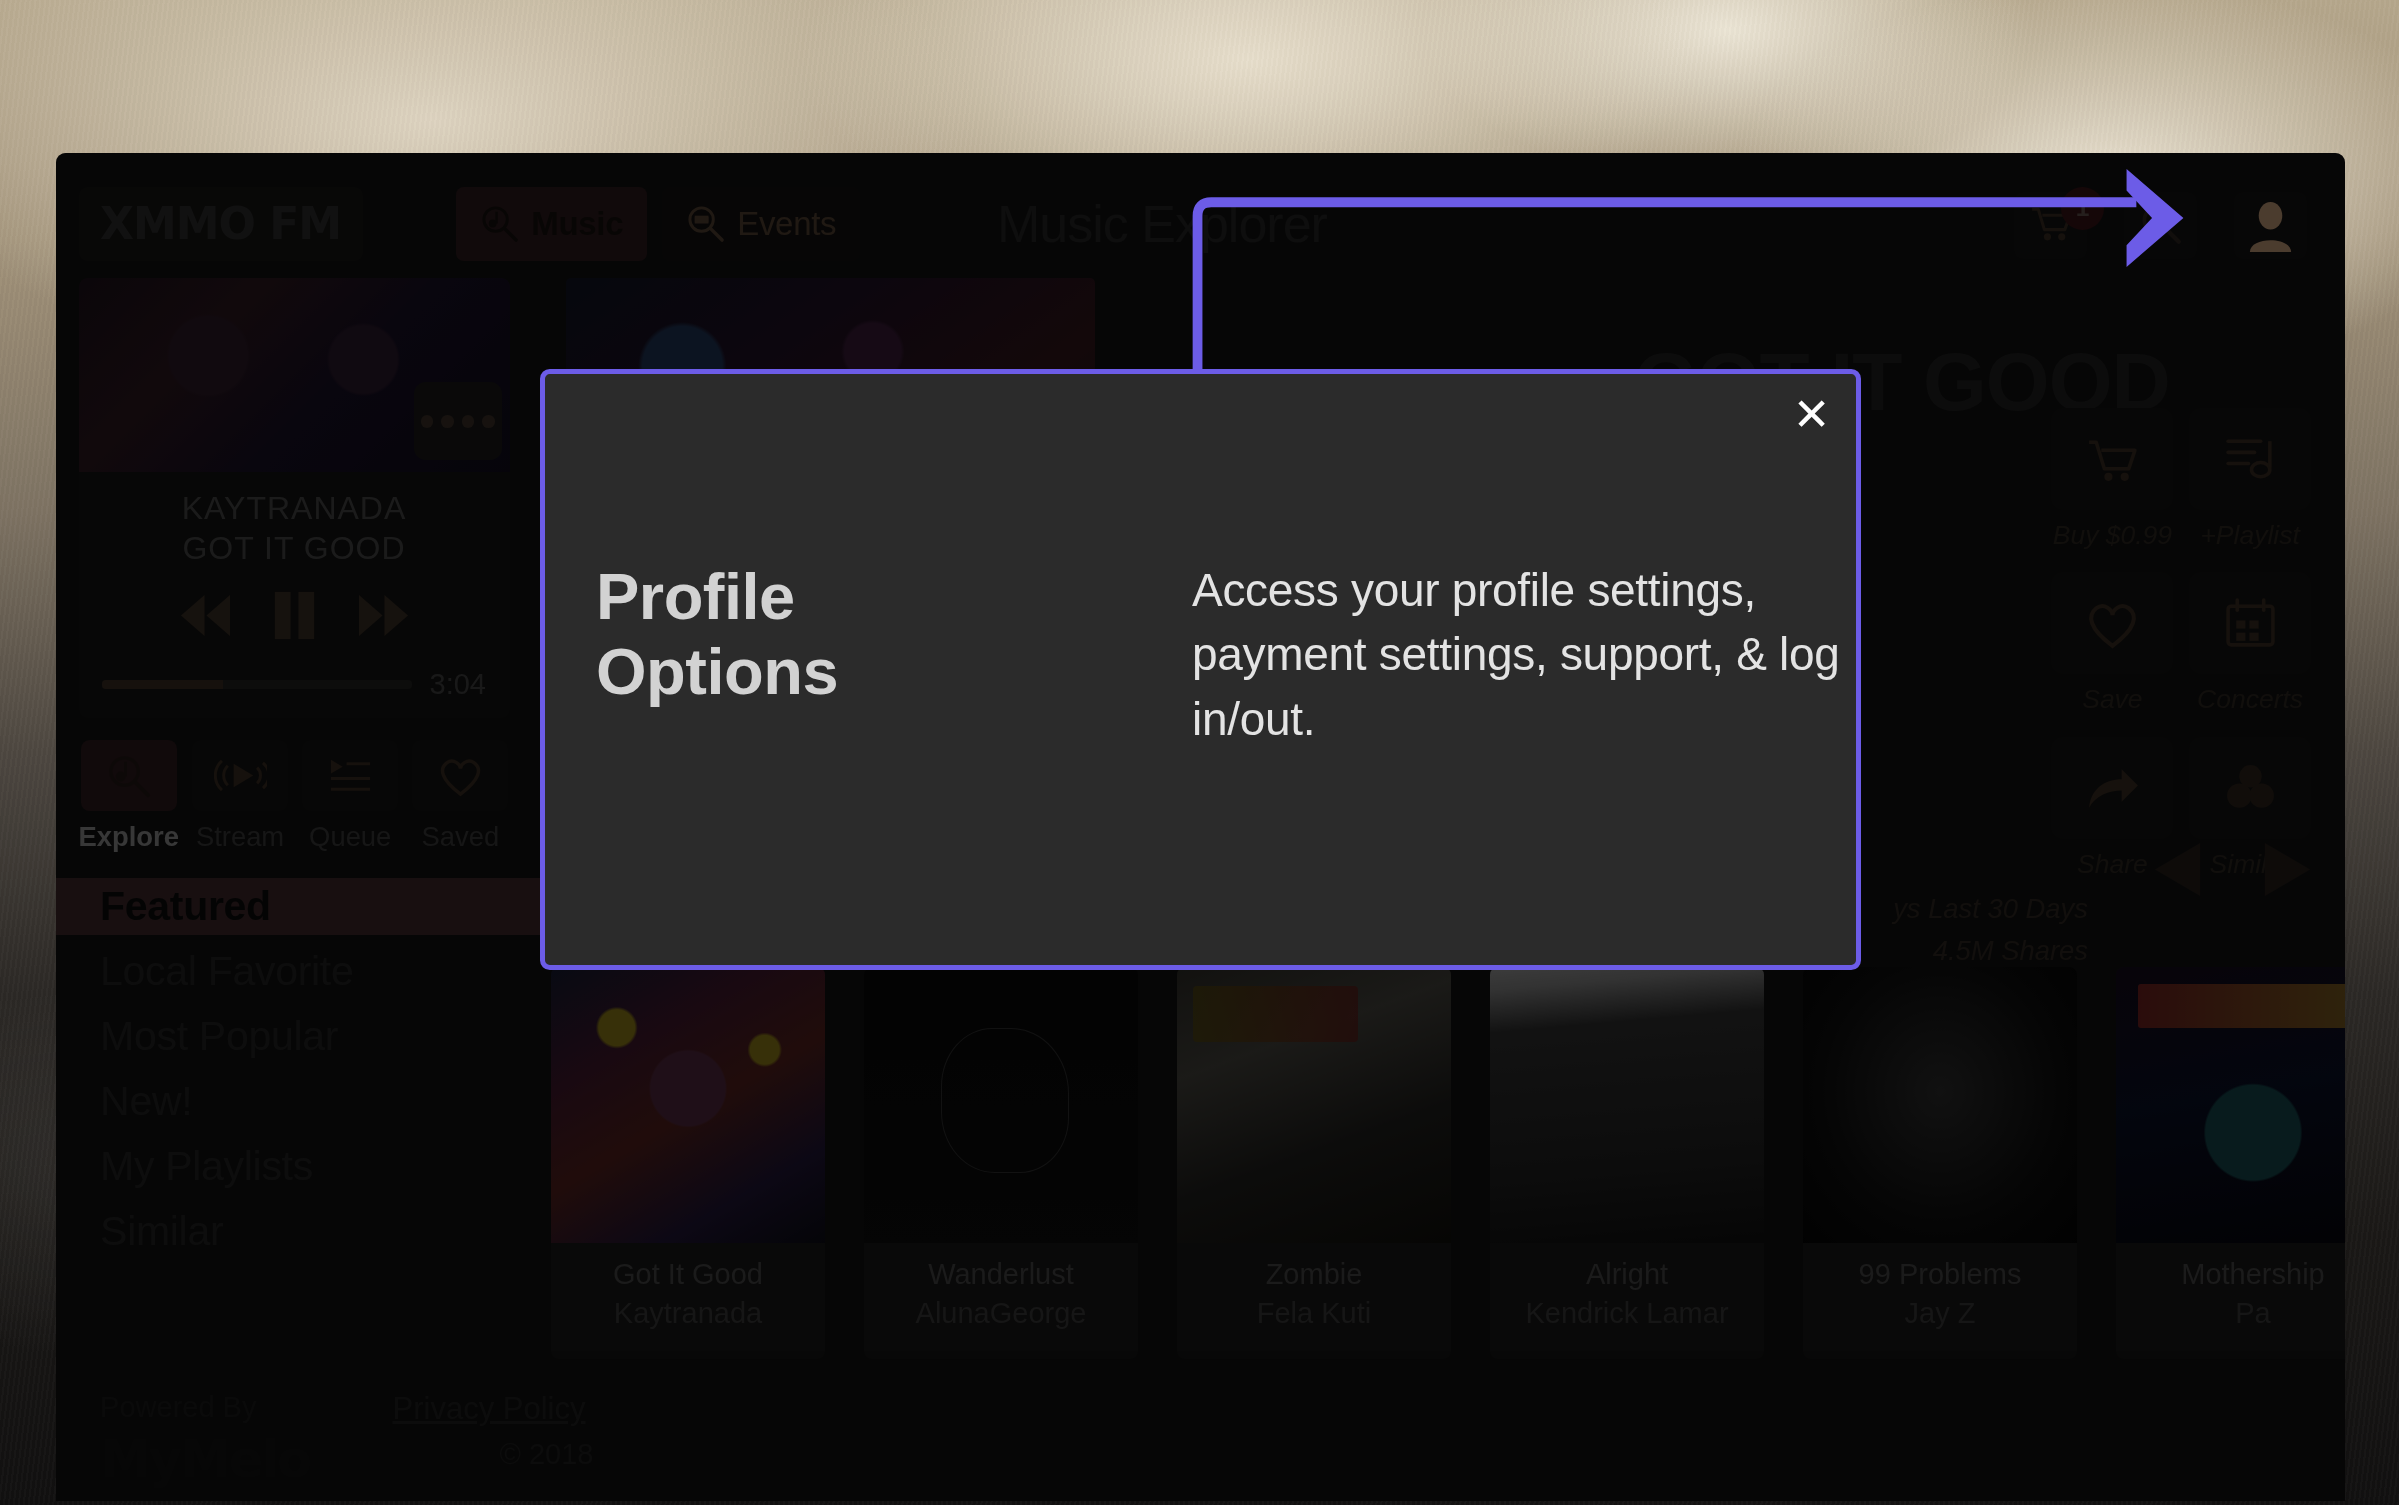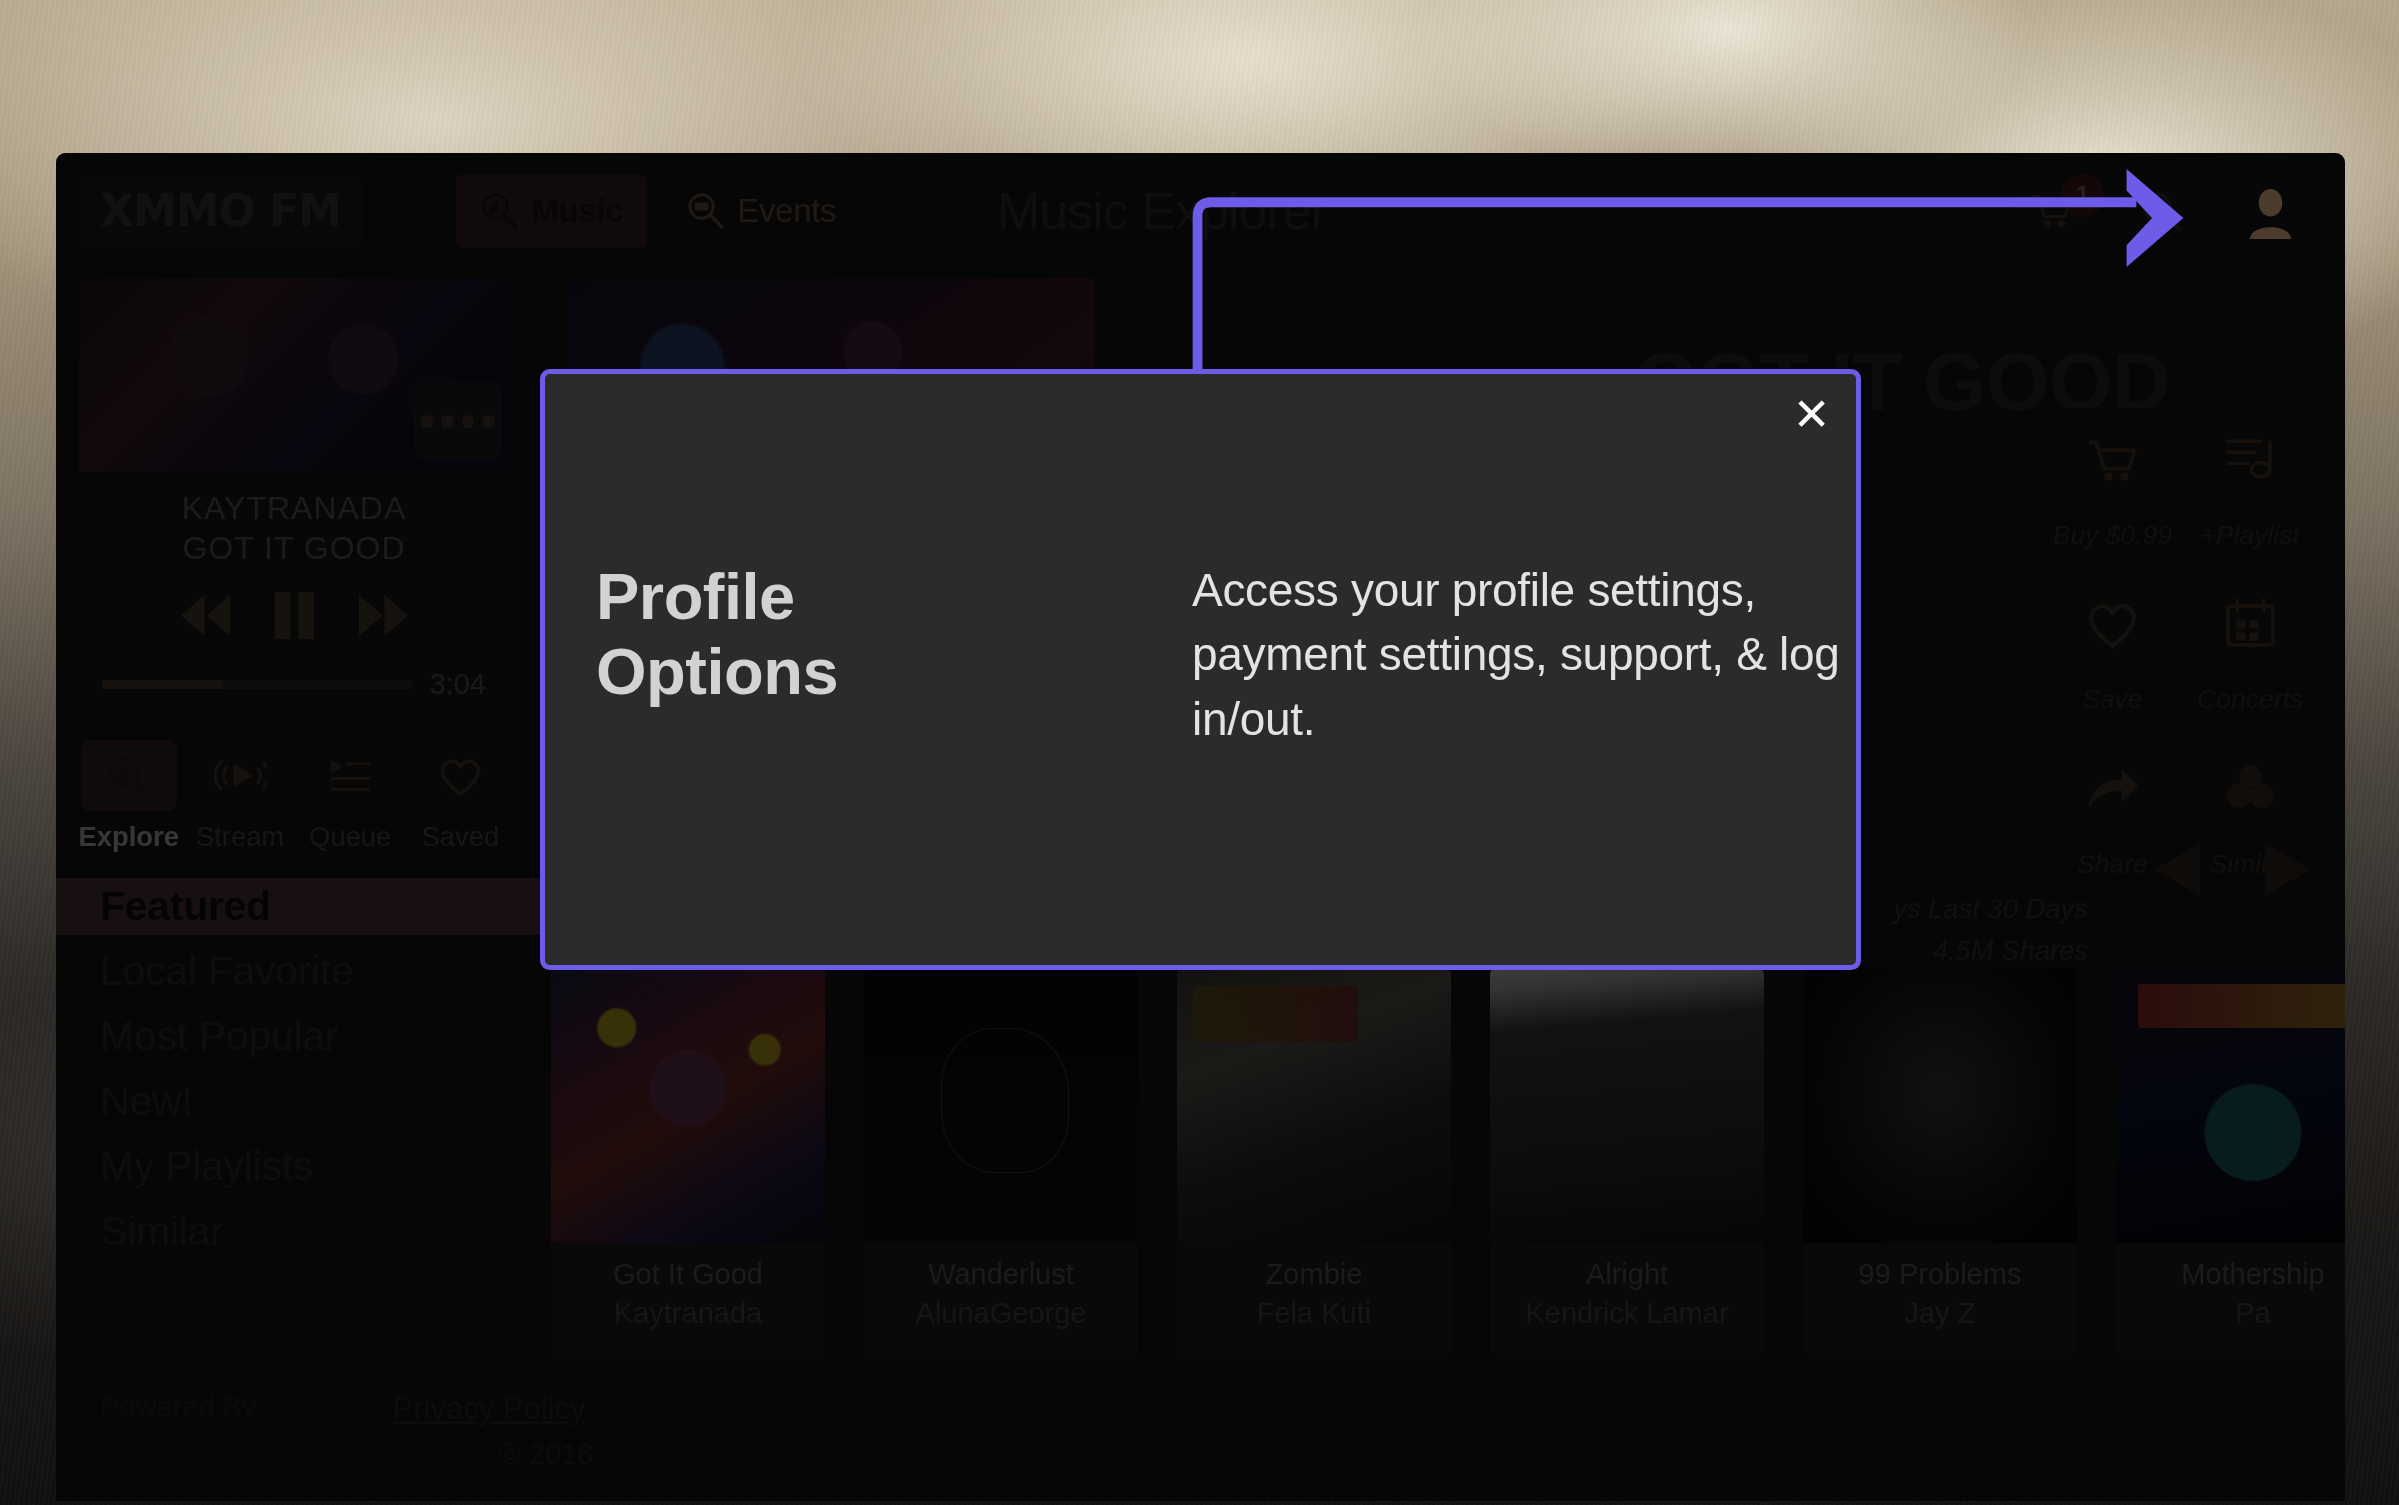--- a/index.html
+++ b/index.html
@@ -36,21 +36,21 @@
     left: 56px; top: 153px;
     width: 2289px; height: 1348px;
     background: #161616;
     border-radius: 9.8px 9.8px 0 0;
     overflow: hidden;
   }
   
   #dim { position:absolute; inset:0; background: rgba(0,0,0,0.70); z-index: 50; pointer-events:none; }
 
   
-  #header { position:absolute; left:0; top:4px; width:100%; height:110px; }
+  #header { position:absolute; left:0; top:17px; width:100%; height:110px; }
   .logo-chip {
     position:absolute; left:22.5px; top:16.7px; width:284px; height:74px;
     background:#1d1c1a; border-radius:8.8px;
     display:flex; align-items:center; justify-content:center;
   }
   .logo-text {
     font-size: 44px; font-weight: 900; letter-spacing: -1px;
     color: #3b3b3b; font-family:"DejaVu Sans", sans-serif;
   }
   .nav-tab {

